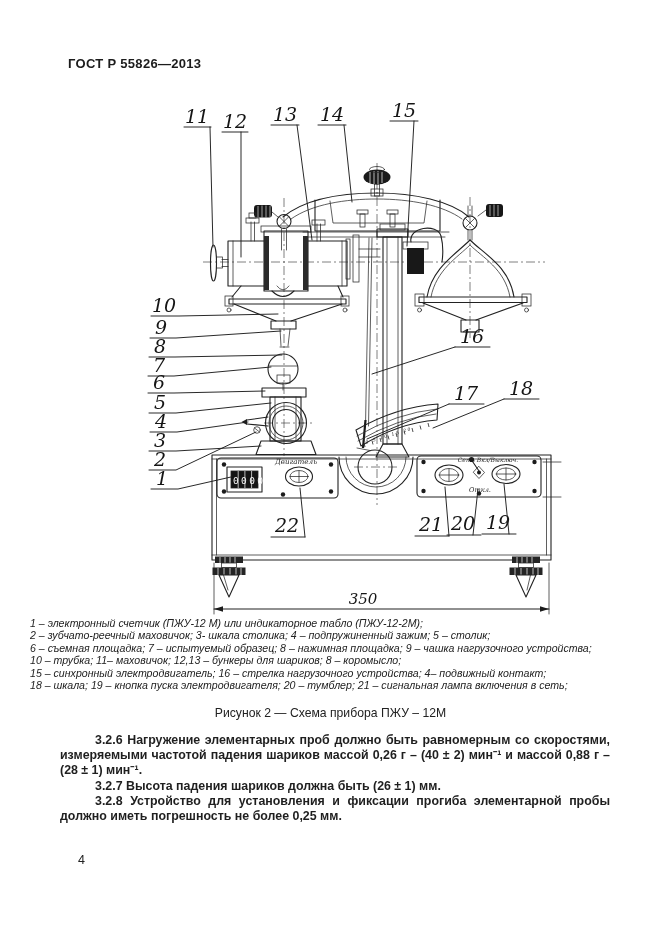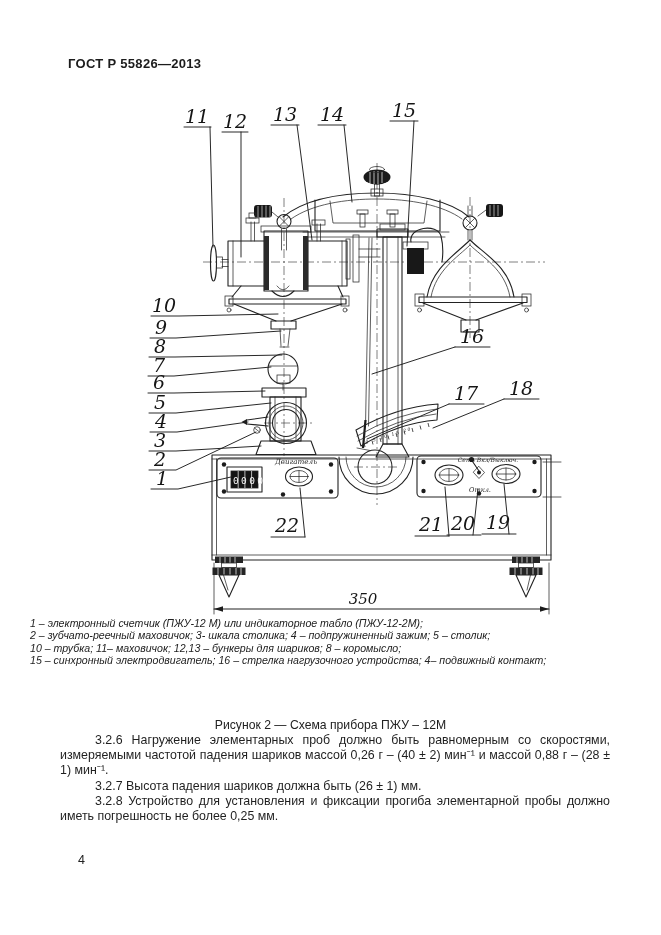--- a/index.html
+++ b/index.html
@@ -17,22 +17,22 @@
   .cline{stroke:#3a3a3a;fill:none;stroke-width:.65;stroke-dasharray:9 3 2 3;}
   .hw{font-family:"DejaVu Serif",serif;font-style:italic;font-size:19px;fill:#151515;}
   .hw350{font-family:"DejaVu Serif",serif;font-style:italic;font-size:15px;fill:#151515;}
   .cursive{font-family:"DejaVu Serif",serif;font-style:italic;fill:#1f1f1f;}
   .scalenum{font-family:"DejaVu Serif",serif;font-style:italic;font-size:4.6px;letter-spacing:1.6px;fill:#222;}
   .counter-digits{font-family:"DejaVu Sans Mono",monospace;font-size:9.5px;letter-spacing:2.4px;fill:#f4f4f4;}
   .caption{
     position:absolute;left:30px;right:30px;top:617px;
     font-style:italic;font-size:10.6px;line-height:12.45px;color:#222;
   }
-  .fig-label{position:absolute;left:0;right:0;top:706px;text-align:center;font-size:12.2px;color:#222;margin-top:12px;}
-  .body-text{position:absolute;left:60px;top:733px;width:550px;font-size:12.4px;line-height:15.2px;text-align:justify;color:#1f1f1f;}
+  .fig-label{position:absolute;left:0;right:0;top:706px;text-align:center;font-size:12.2px;color:#222;}
+  .body-text{position:absolute;left:60px;top:733px;width:550px;font-size:12.4px;line-height:15.2px;text-align:justify;color:#1f1f1f;font-weight:bold;}
   .body-text p{margin:0;text-indent:35px;}
   .page-number{position:absolute;left:78px;top:853px;font-size:12.5px;color:#222;}
 </style>
 </head>
 <body>
 
 <div class="doc-header">ГОСТ Р 55826—2013</div>
 
 <svg class="schematic" width="661" height="935" viewBox="0 0 661 935" xmlns="http://www.w3.org/2000/svg">
 
@@ -434,22 +434,24 @@
         <text class="hw" x="498" y="529" text-anchor="middle">19</text>
         <line class="lead" x1="482" y1="534" x2="516" y2="534"></line>
         <line class="lead" x1="509" y1="534" x2="504" y2="484"></line>
       </g>
   </g>
 </svg>
 
 <div class="caption">
   <div>1 – электронный счетчик (ПЖУ-12 М) или индикаторное табло (ПЖУ-12-2М);</div>
   <div>2 – зубчато-реечный маховичок; 3- шкала столика; 4 – подпружиненный зажим; 5 – столик;</div>
+  <div>6 – съемная площадка; 7 – испытуемый образец; 8 – нажимная площадка; 9 – чашка нагрузочного устройства;</div>
   <div>10 – трубка; 11– маховичок; 12,13 – бункеры для шариков; 8 – коромысло;</div>
   <div>15 – синхронный электродвигатель; 16 – стрелка нагрузочного устройства; 4– подвижный контакт;</div>
+  <div>18 – шкала; 19 – кнопка пуска электродвигателя; 20 – тумблер; 21 – сигнальная лампа включения в сеть;</div>
 </div>
 
 <div class="fig-label">Рисунок 2 — Схема прибора ПЖУ – 12М</div>
 
 <div class="body-text">
   <p>3.2.6 Нагружение элементарных проб должно быть равномерным со скоростями, измеряемыми частотой падения шариков массой 0,26 г – (40 ± 2) мин⁻¹ и массой 0,88 г – (28 ± 1) мин⁻¹.</p>
   <p>3.2.7 Высота падения шариков должна быть (26 ± 1) мм.</p>
   <p>3.2.8 Устройство для установления и фиксации прогиба элементарной пробы должно иметь погрешность не более 0,25 мм.</p>
 </div>
 

